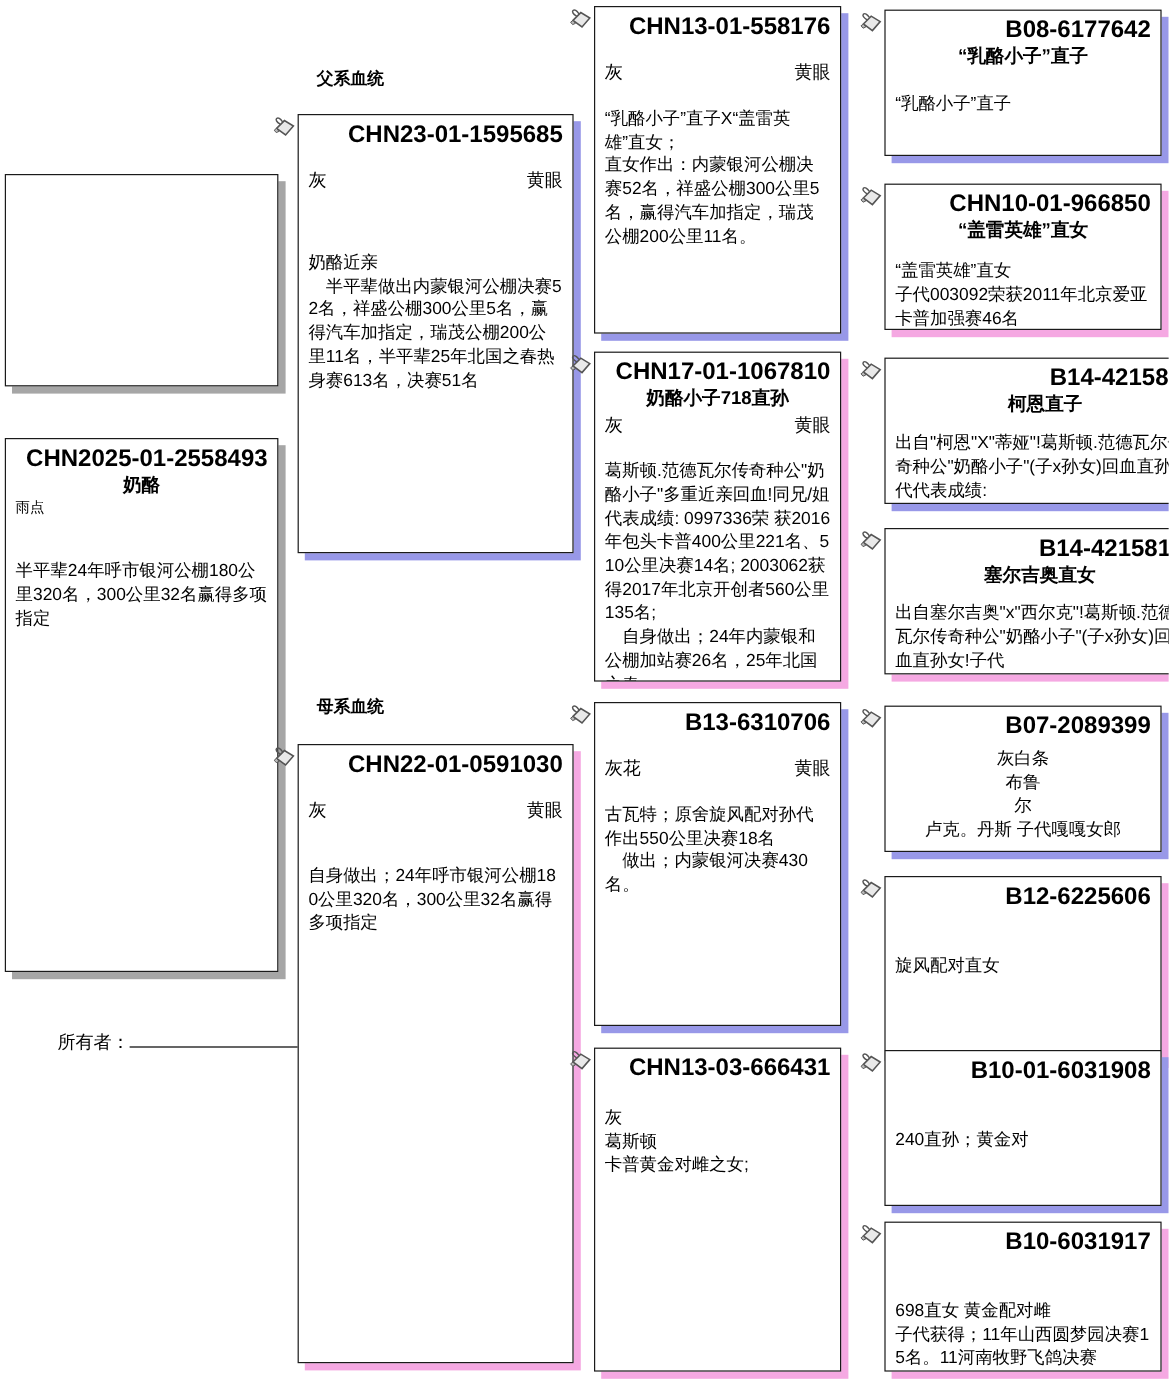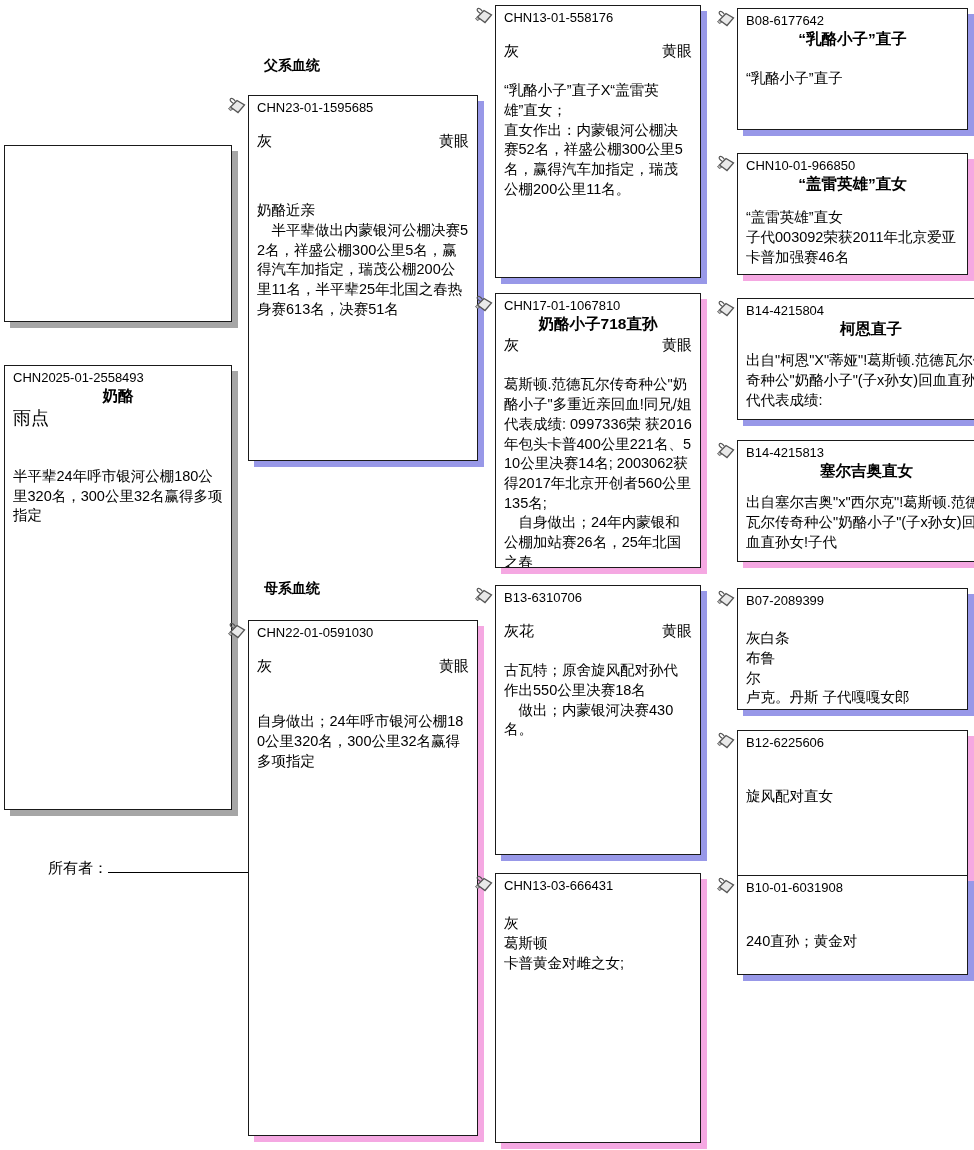--- a/index.html
+++ b/index.html
@@ -15,27 +15,27 @@
   .slot{position:absolute;}
   .pbox{
     position:absolute;left:0;top:0;right:0;bottom:0;
     background:#fff;border:1px solid var(--border);
     padding:4px 8px 6px 8px;box-sizing:border-box;overflow:hidden;
   }
   .slot.male  .pbox{box-shadow:6px 6px 0 var(--male);}
   .slot.female .pbox{box-shadow:6px 6px 0 var(--female);}
   .slot.neutral .pbox{box-shadow:6px 6px 0 var(--neutral);}
 
-  .btitle{text-align:left;font-weight:normal;font-size:13px;line-height:1.25;white-space:nowrap;}
+  .btitle{text-align:right;font-weight:bold;font-size:20px;line-height:1.25;white-space:nowrap;}
   .bsub{text-align:center;font-weight:bold;font-size:15.5px;line-height:1.3;}
   .crow{display:flex;justify-content:space-between;font-size:15px;margin-top:16px;}
   .bbody{font-size:14.5px;line-height:1.36;white-space:pre-wrap;word-break:break-all;}
-  .bintro{font-size:18px;line-height:1.36;}
-
-  .mt0{margin-top:20px;}
+  .bintro{font-size:12px;line-height:1.36;}
+
+  .mt0{margin-top:6px;text-align:center;}
   .mt1{margin-top:20px;}
   .mt2{margin-top:36px;}
   .mt3{margin-top:50px;}
 
   .branch-label{position:absolute;font-weight:bold;font-size:14px;}
 
   .clip-icon{position:absolute;left:-22px;top:2px;width:22px;height:20px;}
 
   .owner-line{position:absolute;left:48px;top:858px;font-size:15px;}
   .owner-blank{display:inline-block;width:150px;height:14px;border-bottom:1.5px solid #000;}
@@ -223,24 +223,34 @@
   <div class="slot female" style="left:737px;top:730px;width:231px;height:154px;">
     <span class="clip-icon"><svg width="22" height="20">
           <use href="#bucket"></use>
         </svg></span>
     <div class="pbox">
       <div class="btitle">B12-6225606</div>
       <div class="bbody mt2">旋风配对直女</div>
     </div>
   </div>
 
-  <div class="slot male" style="left:737px;top:875px;width:231px;height:100px;">
+  <div class="slot male" style="left:737px;top:875px;width:231px;height:130px;">
     <span class="clip-icon"><svg width="22" height="20">
           <use href="#bucket"></use>
         </svg></span>
     <div class="pbox">
       <div class="btitle">B10-01-6031908</div>
       <div class="bbody mt2">240直孙；黄金对</div>
     </div>
   </div>
 
+  <div class="slot female" style="left:737px;top:1018px;width:231px;height:125px;">
+    <span class="clip-icon"><svg width="22" height="20">
+          <use href="#bucket"></use>
+        </svg></span>
+    <div class="pbox">
+      <div class="btitle">B10-6031917</div>
+      <div class="bbody mt2">698直女 黄金配对雌
+子代获得；11年山西圆梦园决赛15名。11河南牧野飞鸽决赛</div>
+    </div>
+  </div>
 
 </div>
 
 </body></html>

